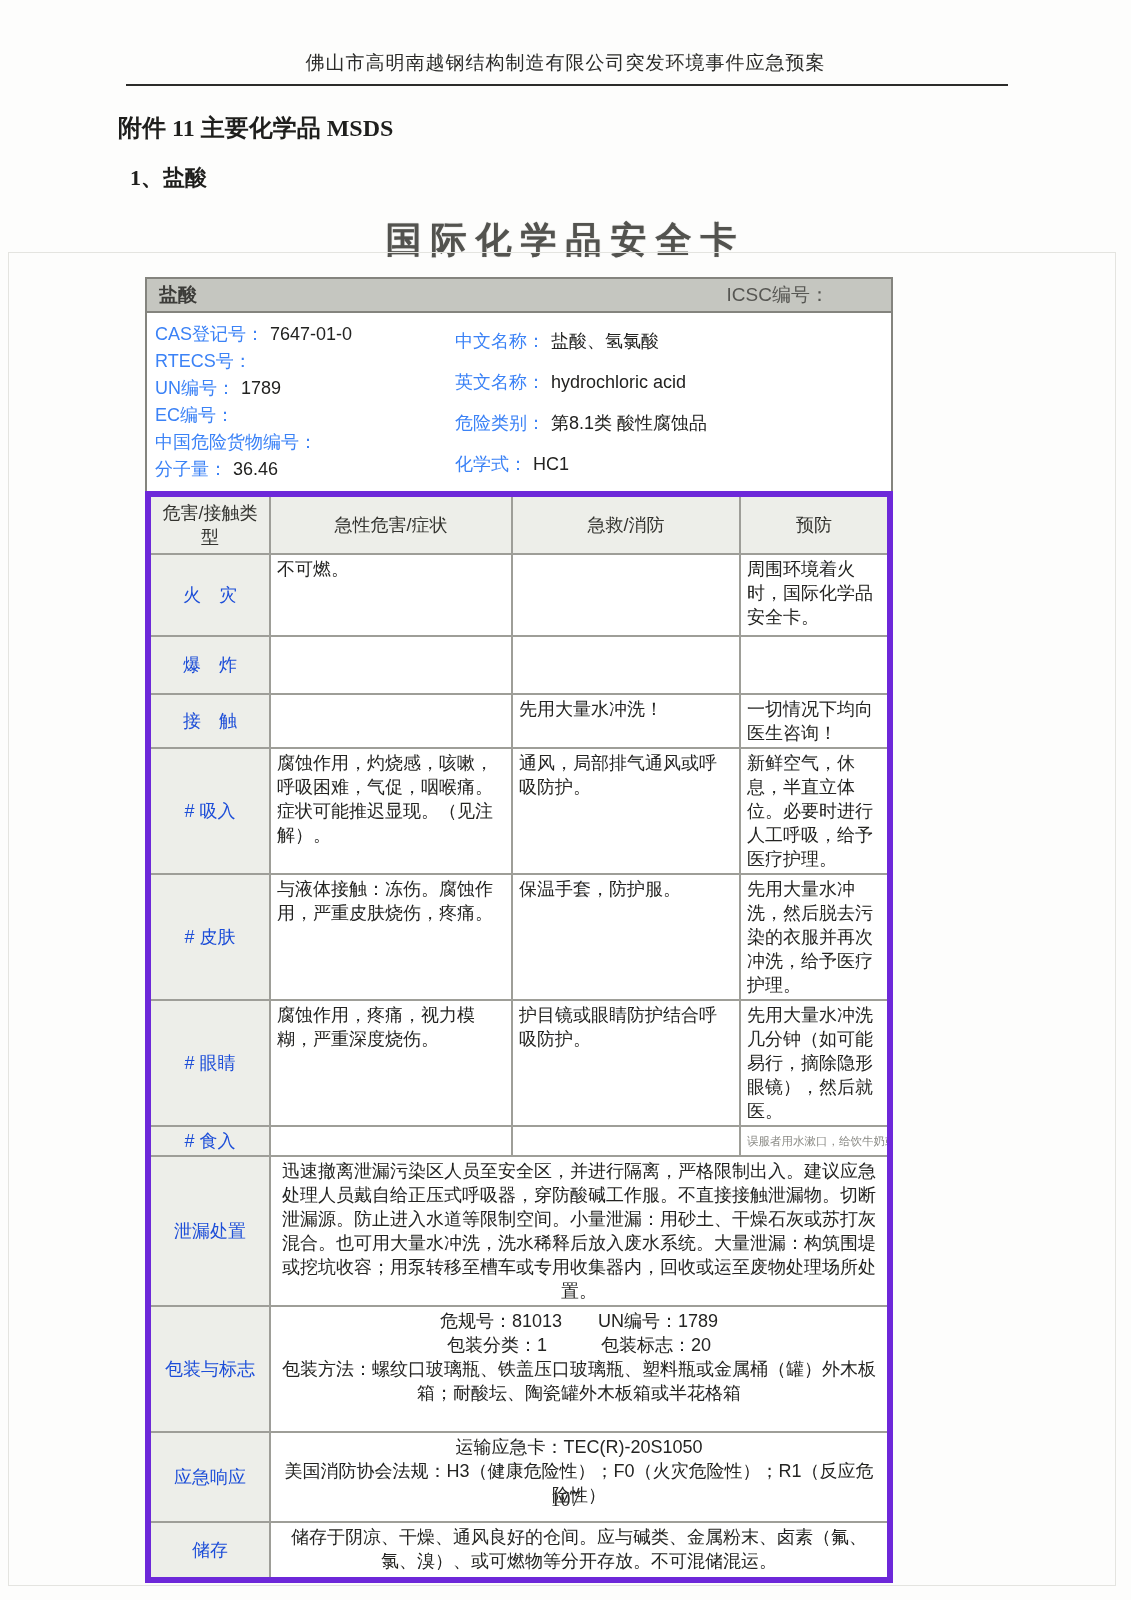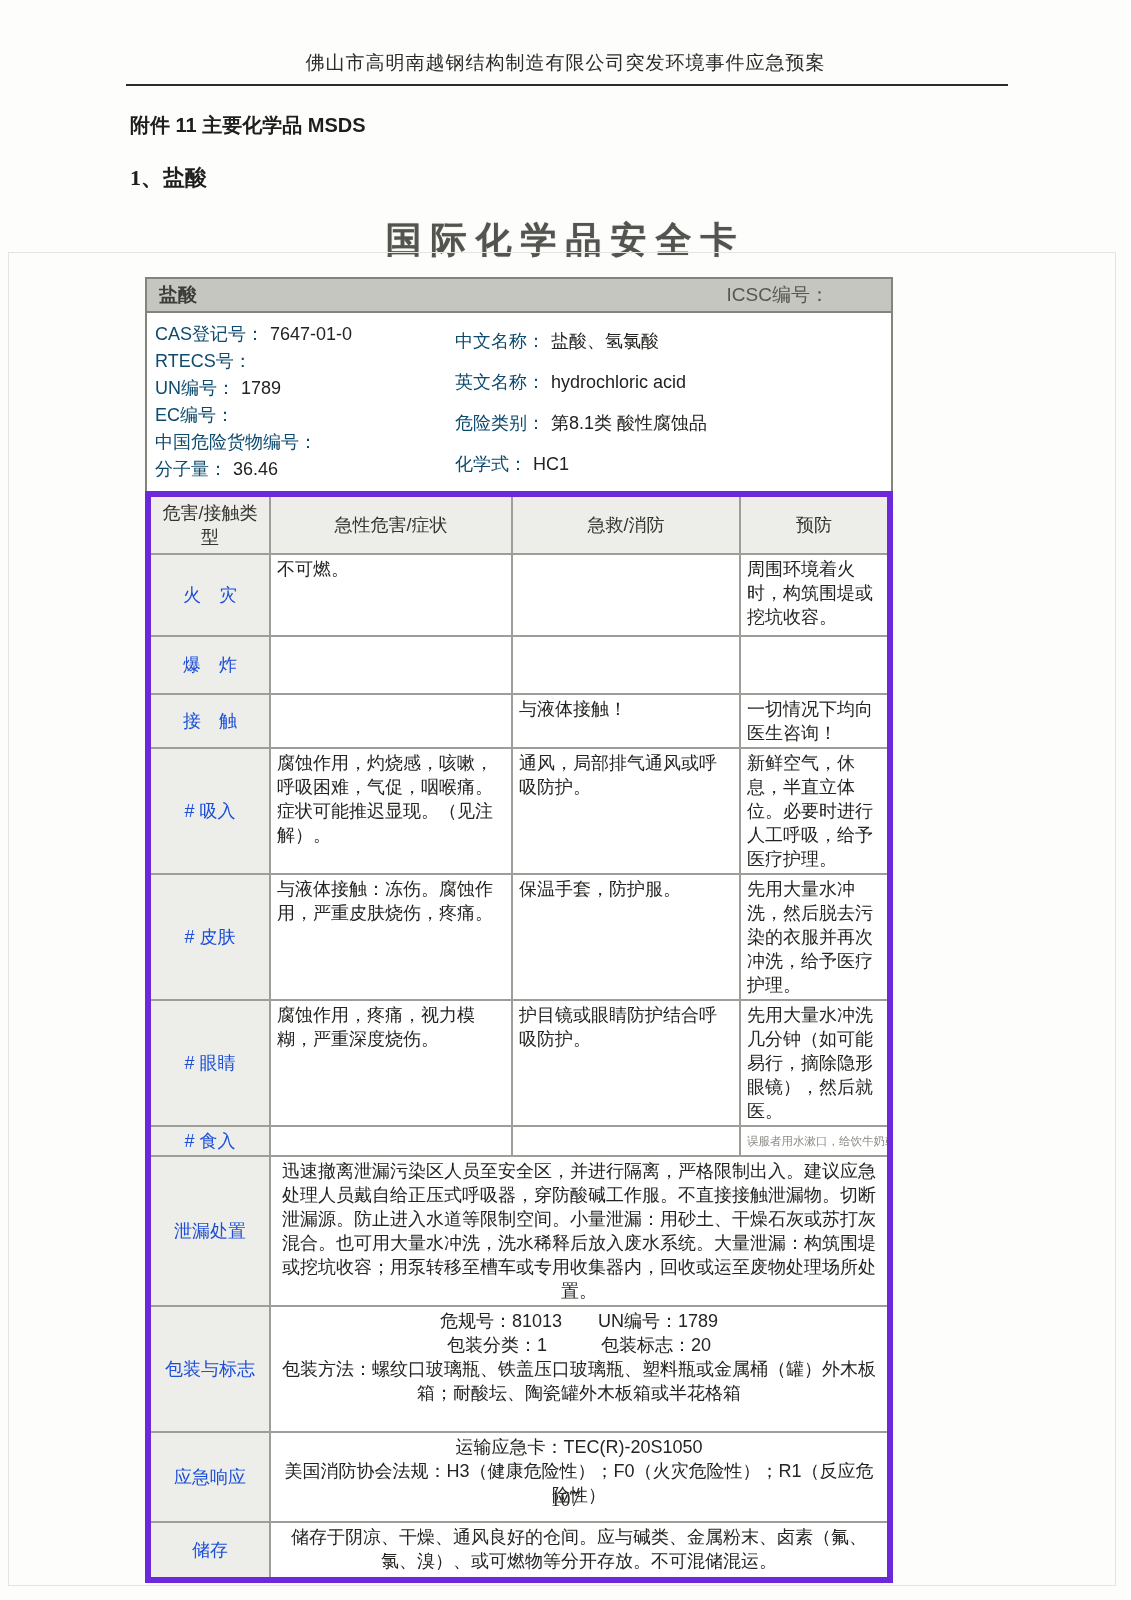--- a/index.html
+++ b/index.html
@@ -12,22 +12,22 @@
   .doc-header{
     position:absolute;top:50px;left:0;width:100%;
     text-align:center;font-size:19px;letter-spacing:1px;
     font-family:"Liberation Serif",serif;color:#2b2b29;
   }
   .header-rule{
     position:absolute;top:84px;left:126px;width:882px;height:0;
     border-top:2px solid #2c2c2a;
   }
   .attachment-title{
-    position:absolute;top:112px;left:130px;margin:0;
-    font-family:Liberation Sans, sans-serif;font-size:20px;font-weight:bold;color:#1e1e1c;
+    position:absolute;top:112px;left:118px;margin:0;
+    font-family:Liberation Serif, serif;font-size:24px;font-weight:bold;color:#1e1e1c;
   }
   .section-title{
     position:absolute;top:163px;left:130px;margin:0;
     font-family:"Liberation Serif",serif;font-size:22px;font-weight:bold;color:#1e1e1c;
   }
   .card-title{
     position:absolute;top:216px;left:0;width:100%;text-align:center;
     font-size:36px;font-weight:bold;letter-spacing:9px;color:#53534f;
     text-shadow:0 0 1px #8b8b86;
   }
@@ -47,21 +47,21 @@
   .card-bar .icsc{font-weight:normal;color:#565652;padding-right:52px;}
   .card-info{
     box-sizing:border-box;margin-top:-2px;
     background:#ffffff;border:2px solid #84847e;
     display:flex;padding:8px 10px 6px 8px;min-height:168px;
   }
   .info-left{width:300px;}
   .info-left .info-line{font-size:18px;line-height:27px;white-space:nowrap;}
   .info-right{flex:1;}
   .info-right .info-line{font-size:18px;line-height:41px;white-space:nowrap;}
-  .info-line .lbl{color:#0c4a6e;}
+  .info-line .lbl{color:#3b82f6;}
   .info-line .val{color:#222220;margin-left:6px;}
   .msds-grid{
     box-sizing:border-box;margin-top:-2px;
     display:grid;grid-template-columns:118px 240px 226px 1fr;
     gap:2px;background:#9e9e98;border:6px solid #6d28d9;
   }
   .cell{
     background:#ffffff;box-sizing:border-box;
     padding:2px 6px;font-size:18px;line-height:24px;color:#242422;
   }
@@ -133,30 +133,30 @@
       <div class="cell head">
           <span>急救/消防</span>
         </div>
       <div class="cell head">
           <span>预防</span>
         </div>
 
       <div class="cell label r-fire">火　灾</div>
       <div class="cell r-fire">不可燃。</div>
       <div class="cell r-fire"></div>
-      <div class="cell r-fire">周围环境着火时，构筑围堤或挖坑收容。</div>
+      <div class="cell r-fire">周围环境着火时，国际化学品安全卡。</div>
 
       <div class="cell label r-expl">爆　炸</div>
       <div class="cell r-expl"></div>
       <div class="cell r-expl"></div>
       <div class="cell r-expl"></div>
 
       <div class="cell label r-cont">接　触</div>
       <div class="cell r-cont"></div>
-      <div class="cell r-cont">与液体接触！</div>
+      <div class="cell r-cont">先用大量水冲洗！</div>
       <div class="cell r-cont">一切情况下均向医生咨询！</div>
 
       <div class="cell label r-inh"># 吸入</div>
       <div class="cell r-inh">腐蚀作用，灼烧感，咳嗽，呼吸困难，气促，咽喉痛。症状可能推迟显现。（见注解）。</div>
       <div class="cell r-inh">通风，局部排气通风或呼吸防护。</div>
       <div class="cell r-inh">新鲜空气，休息，半直立体位。必要时进行人工呼吸，给予医疗护理。</div>
 
       <div class="cell label r-skin"># 皮肤</div>
       <div class="cell r-skin">与液体接触：冻伤。腐蚀作用，严重皮肤烧伤，疼痛。</div>
       <div class="cell r-skin">保温手套，防护服。</div>

